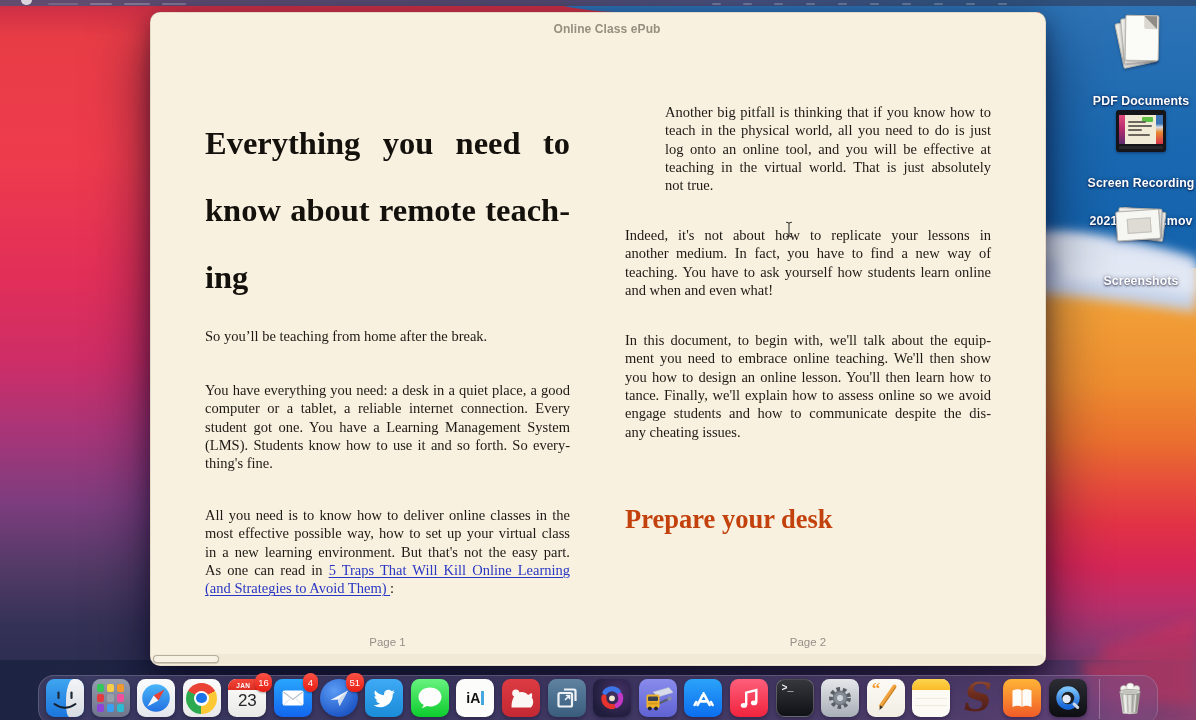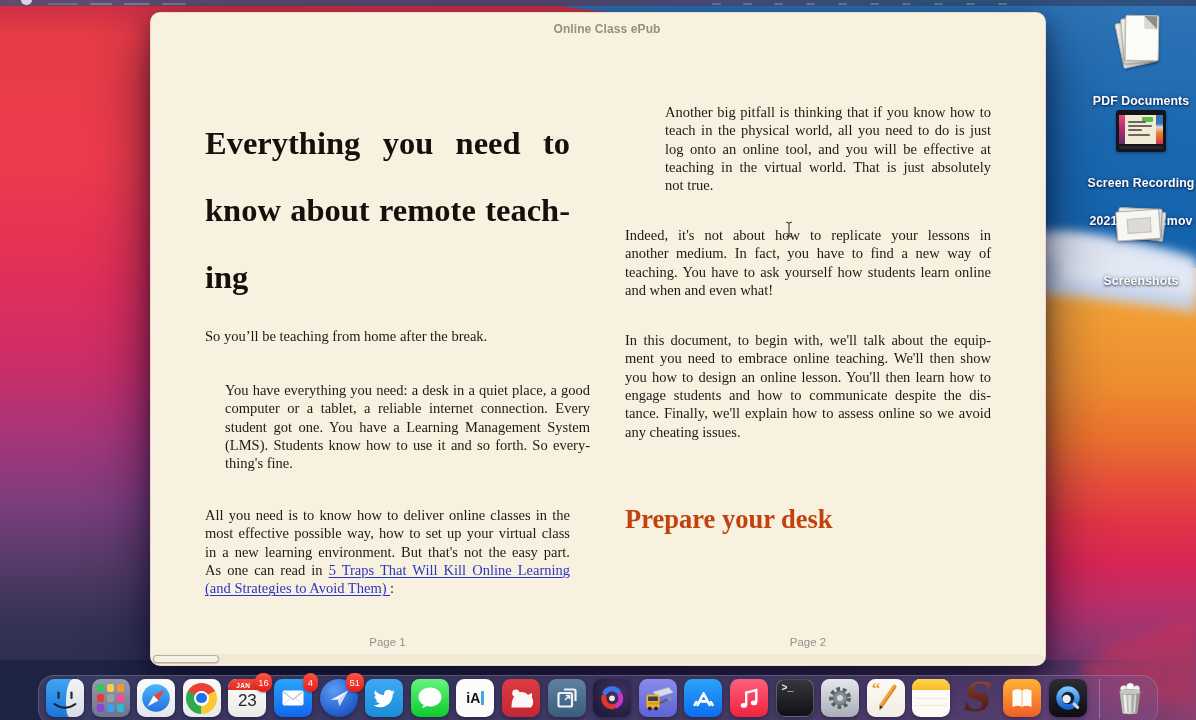--- a/index.html
+++ b/index.html
@@ -50,21 +50,21 @@
   #col-right { left:475px; width:366px; }
 
   .btext { font-family:"Liberation Serif", serif; color:#1d1a15; font-size:14.5px; line-height:18.35px; position:absolute; width:100%; }
   .jline { text-align:justify; text-align-last:justify; }
   .jline.last { text-align:left; text-align-last:left; }
   .lnk { color:#2936c3; text-decoration:underline; text-underline-offset:2px; text-decoration-thickness:1px; }
 
   #h1block { font-family:"Liberation Serif", serif; font-weight:700; color:#14110d; font-size:32.5px; line-height:67px; position:absolute; top:98px; width:100%; }
   #h2block { font-family:"Liberation Serif", serif; font-weight:700; color:#c2410c; font-size:26.5px; line-height:34px; position:absolute; top:490px; width:100%; }
 
-  #lp1 { top:315px; } #lp2 { top:369px;margin-left:20px; } #lp3 { top:494px; }
+  #lp1 { top:315px; } #lp2 { top:369px; } #lp3 { top:494px; }
   #rp1 { top:91px; left:40px; width:326px; } #rp2 { top:214px; } #rp3 { top:319px; } #rp4 { top:569px; }
 
   .pagelabel { position:absolute; top:624px; width:100%; text-align:center; font-size:11.5px; color:#94908a; font-weight:400; }
 
   #hscroll-track { position:absolute; left:2px; right:2px; bottom:2px; height:10px; border-radius:5px; background:rgba(90,80,60,.05); }
   #hscroll-thumb { position:absolute; left:1px; top:1px; width:66px; height:8px; border-radius:4px; background:#f7f2e4; border:1px solid rgba(130,120,100,.55); box-shadow:0 1px 1px rgba(100,90,70,.25); }
 
   #ibeam { position:absolute; left:634px; top:208px; width:10px; height:19px; }
 
   
@@ -285,22 +285,22 @@
       <div id="rp2" class="btext jtext">
           <div class="jline">Indeed, it's not about how to replicate your lessons in</div>
           <div class="jline">another medium. In fact, you have to find a new way of</div>
           <div class="jline">teaching. You have to ask yourself how students learn online</div>
           <div class="jline last">and when and even what!</div>
         </div>
       <div id="rp3" class="btext jtext">
           <div class="jline">In this document, to begin with, we'll talk about the equip-</div>
           <div class="jline">ment you need to embrace online teaching. We'll then show</div>
           <div class="jline">you how to design an online lesson. You'll then learn how to</div>
+          <div class="jline">tance. Finally, we'll explain how to assess online so we avoid</div>
           <div class="jline">engage students and how to communicate despite the dis-</div>
-          <div class="jline">tance. Finally, we'll explain how to assess online so we avoid</div>
           <div class="jline last">any cheating issues.</div>
         </div>
       <div id="h2block">Prepare your desk</div>
       <div class="pagelabel">Page 2</div>
     </div>
 
     <div id="hscroll-track">
       <div id="hscroll-thumb"></div>
     </div>
 

